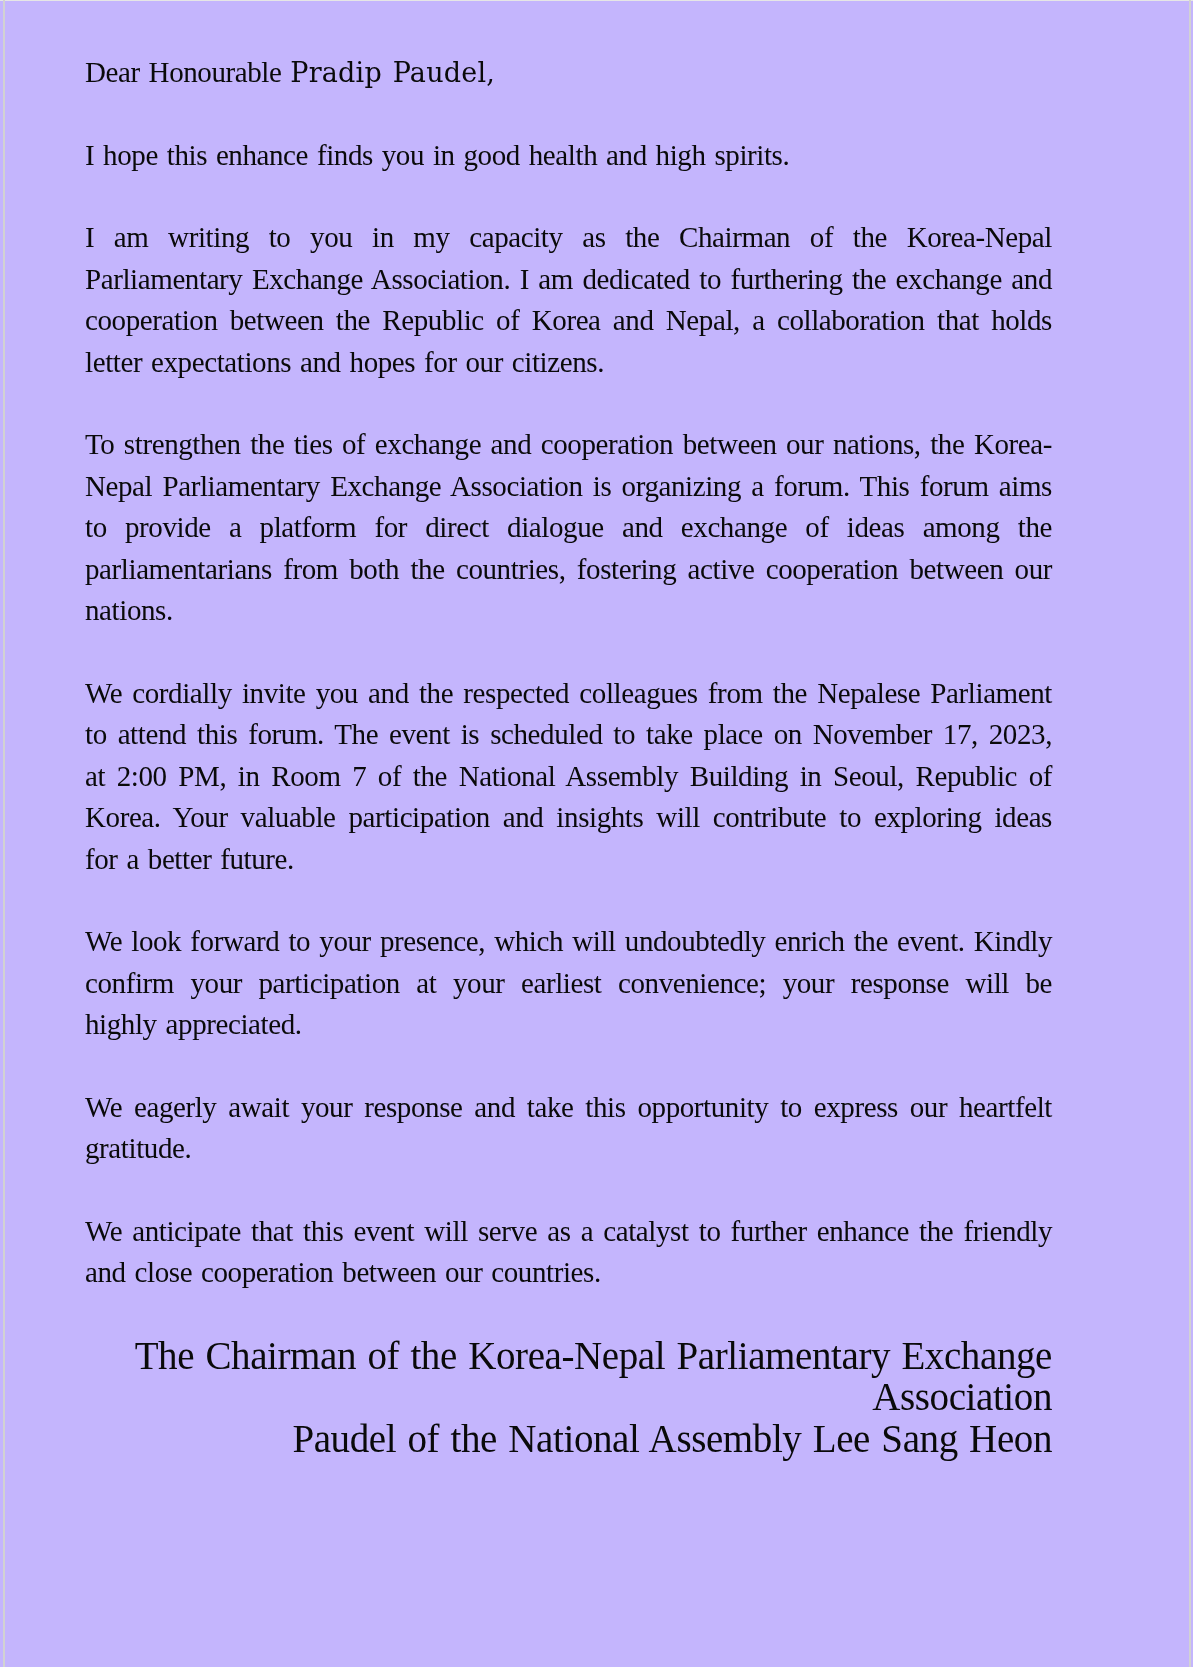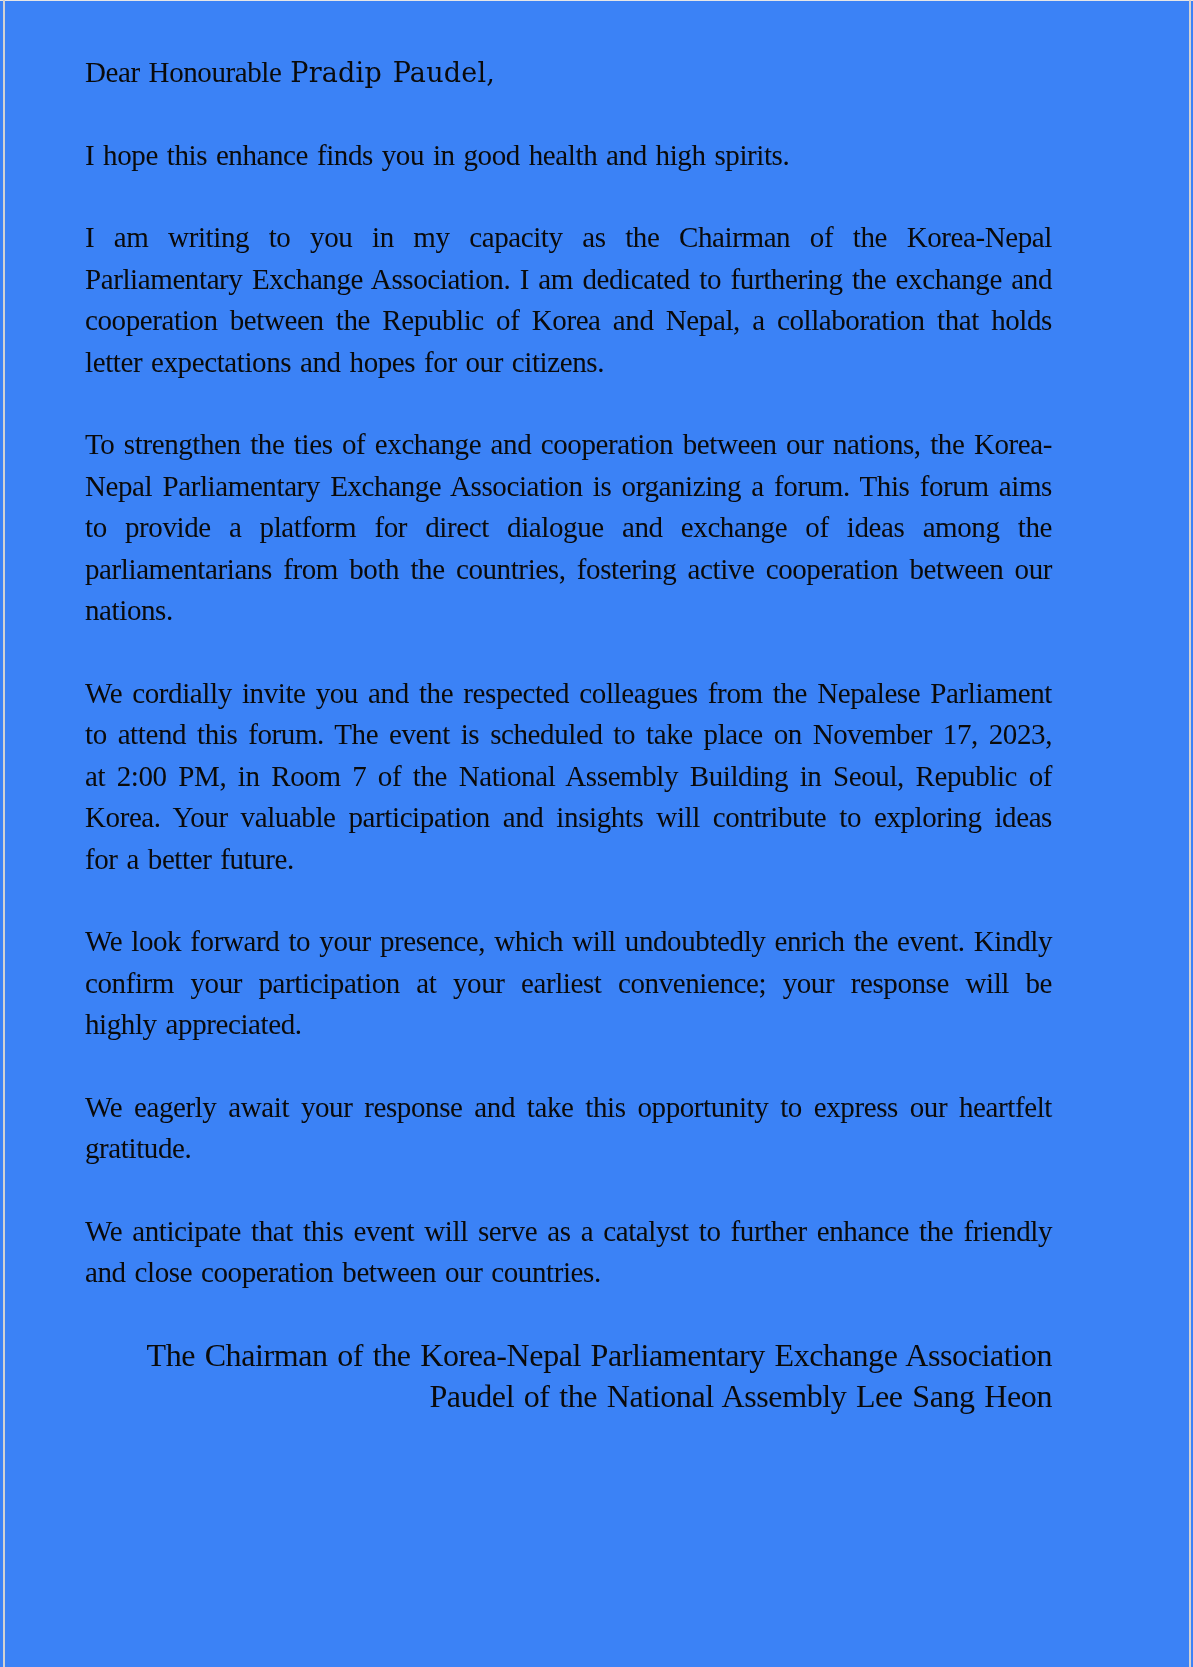--- a/index.html
+++ b/index.html
@@ -4,21 +4,21 @@
 <style>
   html, body {
     margin: 0;
     padding: 0;
     background: #ffffff;
   }
   .page {
     position: relative;
     width: 1193px;
     height: 1667px;
-    background: #3b82f6;
+    background: #c4b5fd;
     overflow: hidden;
     box-sizing: border-box;
     color: #0a0a0a;
     font-family: "Liberation Serif", serif;
     padding-left: 26px;
   }
   .edge {
     position: absolute;
     background: #d2d2d2;
   }
@@ -50,21 +50,21 @@
     font-family: "DejaVu Serif", serif;
     font-size: 27px;
     letter-spacing: 0.2px;
   }
   .signature {
     margin-top: 41px;
     text-align: right;
   }
   .sig-line {
     margin: 0;
-    font-size: 32px;
+    font-size: 39px;
     line-height: 41.5px;
     letter-spacing: -0.4px;
     word-spacing: 2px;
     text-align: right;
   }
   .sig-name {
     font-weight: normal;
   }
 </style>
 </head>

